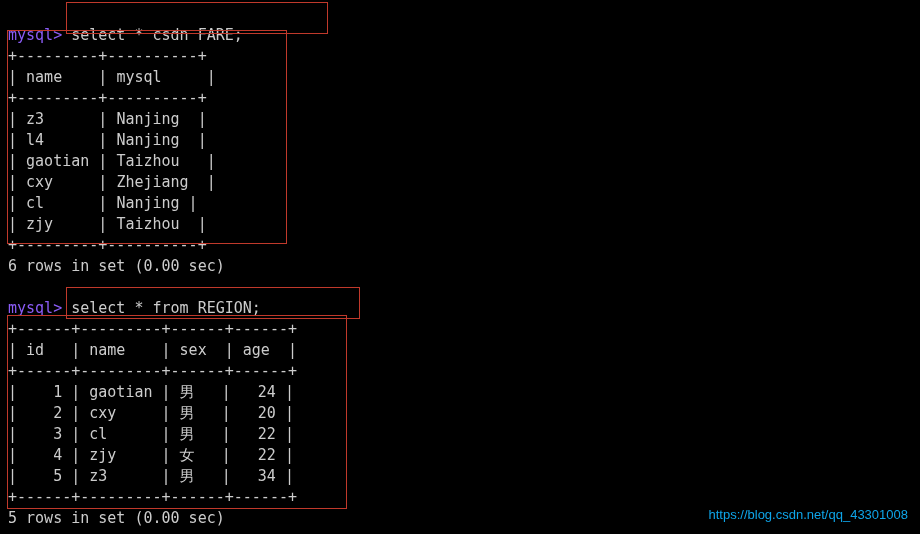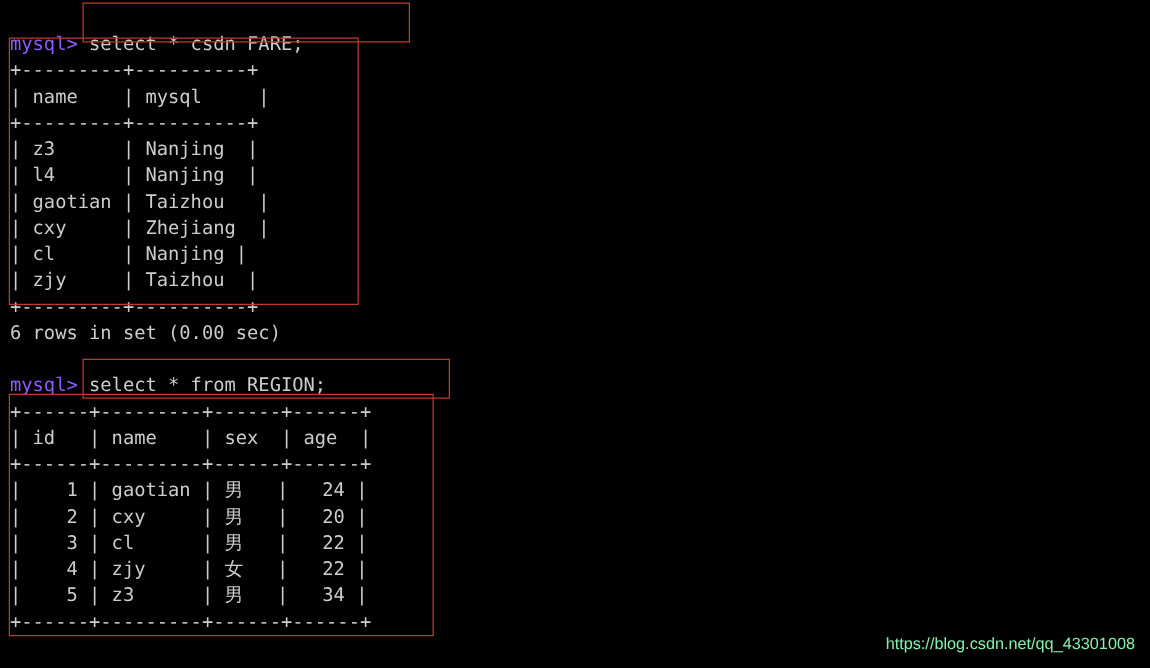--- a/index.html
+++ b/index.html
@@ -1,19 +1,19 @@
 <!DOCTYPE html>
 <html><head>
 <meta charset="utf-8">
 <style>
   html,body{margin:0;padding:0;background:#000;color:#ccc;font-family:Consolas,Menlo,monospace;font-size:15px;line-height:1.4;width:920px;height:534px;overflow:hidden}
   .terminal{padding:4px 8px;position:relative;white-space:pre}
   .prompt{color:#8b5cf6}
   .redbox{border:1px solid #c0392b;position:absolute;pointer-events:none}
-  .wm{position:absolute;right:12px;bottom:10px;color:#86efac;font-family:Arial,Helvetica,sans-serif;font-size:13px}
+  .wm{position:absolute;right:12px;bottom:10px;color:#0ea5e9;font-family:Arial,Helvetica,sans-serif;font-size:13px}
 </style>
 </head>
 <body>
 
 <div class="terminal">
 <span class="prompt">mysql&gt;</span> <span>select * csdn FARE;</span>
 +---------+----------+
 | <span>name</span>    | <span>mysql</span>     |
 +---------+----------+
 | <span>z3</span>      | <span>Nanjing</span>  |
@@ -28,20 +28,21 @@
 <span class="prompt">mysql&gt;</span> <span>select * from REGION;</span>
 +------+---------+------+------+
 | <span>id</span>   | <span>name</span>    | <span>sex</span>  | <span>age</span>  |
 +------+---------+------+------+
 |    <span>1</span> | <span>gaotian</span> | <span>男</span>   |   <span>24</span> |
 |    <span>2</span> | <span>cxy</span>     | <span>男</span>   |   <span>20</span> |
 |    <span>3</span> | <span>cl</span>      | <span>男</span>   |   <span>22</span> |
 |    <span>4</span> | <span>zjy</span>     | <span>女</span>   |   <span>22</span> |
 |    <span>5</span> | <span>z3</span>      | <span>男</span>   |   <span>34</span> |
 +------+---------+------+------+
+<span>5 rows in set (0.00 sec)</span>
 </div>
 
 <div class="redbox" style="top:2px;left:66px;width:260px;height:30px"></div>
 <div class="redbox" style="top:30px;left:7px;width:278px;height:212px"></div>
 <div class="redbox" style="top:287px;left:66px;width:292px;height:30px"></div>
 <div class="redbox" style="top:315px;left:7px;width:338px;height:192px"></div>
 
 <div class="wm">https://blog.csdn.net/qq_43301008</div>
 
 </body></html>

